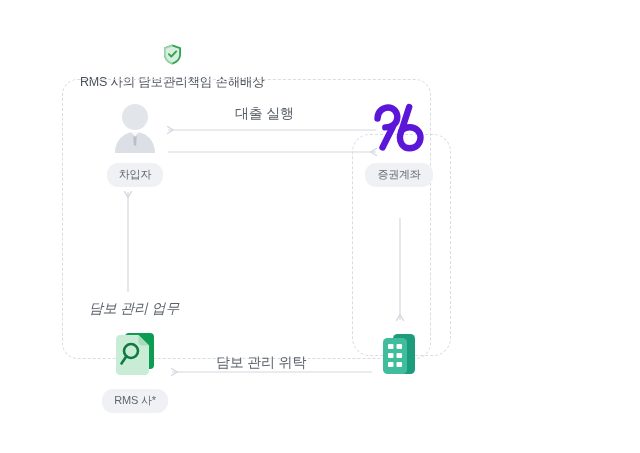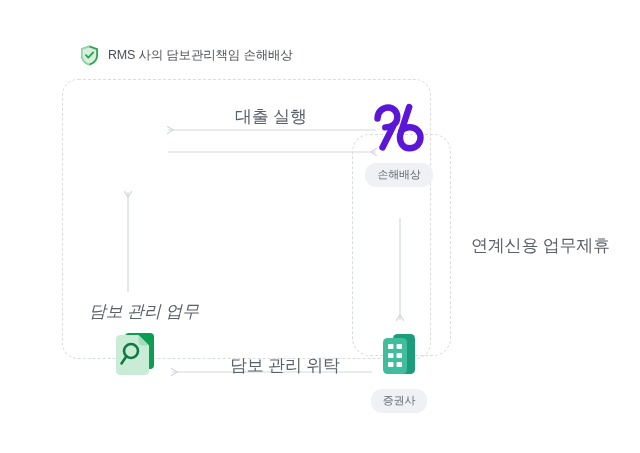--- a/index.html
+++ b/index.html
@@ -21,20 +21,21 @@
 
   
   .title-row {
     position: absolute;
     left: 80px;
     top: 44px;
     display: flex;
     align-items: center;
     gap: 9px;
     height: 22px;
+    flex-direction: column;
   }
   .shield-icon {
     width: 19px;
     height: 21px;
     flex: 0 0 auto;
     display: block;
   }
   .title-text {
     font-size: 12.5px;
     color: #4a4f57;
@@ -89,97 +90,108 @@
   }
 
   #node-borrower { left: 80px; top: 100px; }
   #node-eightpercent { left: 344px; top: 100px; }
   #node-rms { left: 80px; top: 326px; }
   #node-securities { left: 344px; top: 326px; }
 
   
   .conn-label {
     position: absolute;
-    font-size: 17px;
+    font-size: 14px;
     color: #5b6068;
     letter-spacing: -0.2px;
     white-space: nowrap;
   }
   .conn-svg {
     position: absolute;
     overflow: visible;
   }
 
   #lbl-loan        { left: 235px; top: 105px; }
   #lbl-repay       { left: 217px; top: 162px; }
   #lbl-collateral  { left: 345px; top: 190px; }
   #lbl-partnership { left: 471px; top: 234px; }
   #lbl-manage      { left: 89px;  top: 300px; font-style: italic; }
-  #lbl-entrust     { left: 230px; top: 354px; }
+  #lbl-entrust     { left: 216px; top: 354px; }
 </style>
 </head>
 <body>
 
 <div id="canvas">
 
   <div class="title-row">
     <svg class="shield-icon" viewBox="0 0 19 21">
       <path d="M9.5 0.6 L18 3.4 V10.2 C18 15.3 14.4 19.1 9.5 20.4 C4.6 19.1 1 15.3 1 10.2 V3.4 Z" fill="#2fa34f"></path>
       <path d="M9.5 0.6 L1 3.4 V10.2 C1 15.3 4.6 19.1 9.5 20.4 Z" fill="#9bd6ab"></path>
       <path d="M9.5 2.6 L16.2 4.8 V10.3 C16.2 14.4 13.4 17.5 9.5 18.6 C5.6 17.5 2.8 14.4 2.8 10.3 V4.8 Z" fill="#d8efdf"></path>
       <path d="M5.9 10.2 L8.3 12.6 L13.2 7.4" fill="none" stroke="#2fa34f" stroke-width="1.9" stroke-linecap="round" stroke-linejoin="round"></path>
     </svg>
     <span class="title-text">RMS 사의 담보관리책임 손해배상</span>
   </div>
 
   <div class="dashed-box" id="box-outer"></div>
   <div class="dashed-box" id="box-inner"></div>
 
+  <div class="node" id="node-borrower">
+    <div class="node-art">
+      <svg width="54" height="54" viewBox="0 0 54 54">
+        <circle cx="27" cy="16" r="13" fill="#e2e5ea"></circle>
+        <path d="M7 52 C7 39.5 15.9 31 27 31 C38.1 31 47 39.5 47 52 Z" fill="#dcdfe5"></path>
+        <path d="M23.3 31.4 L27 35.2 L30.7 31.4 L29.6 30.4 L24.4 30.4 Z" fill="#ffffff" opacity="0.85"></path>
+        <path d="M25.4 34.6 L27 36.3 L28.6 34.6 L28.2 44.5 L25.8 44.5 Z" fill="#b9bec7"></path>
+      </svg>
+    </div>
+    <span class="node-label">차입자</span>
+  </div>
 
   <div class="node" id="node-eightpercent">
     <div class="node-art">
       <svg width="52" height="50" viewBox="0 0 52 50">
         <g fill="none" stroke="#5b16d8" stroke-width="6.4" stroke-linecap="round" stroke-linejoin="round">
           <path d="M4.5 15.5 C4.5 8.2 10.2 4.5 15.3 4.5 C20.4 4.5 24.3 8.6 24.3 14.3 C24.3 20.7 18.6 24.4 12.3 24.4"></path>
           <path d="M20.0 23.5 L9.5 44.5"></path>
           <path d="M36.2 4.0 L27.3 31.5 C25.7 39.0 29.8 45.3 36.6 45.3 C43.0 45.3 47.5 40.6 47.5 34.6 C47.5 28.4 42.6 24.3 36.9 24.3 C33.0 24.3 30.0 25.7 28.2 28.2"></path>
         </g>
       </svg>
     </div>
-    <span class="node-label">손해배상</span>
+    <span class="node-label">증권계좌</span>
   </div>
 
   <div class="node" id="node-rms">
     <div class="node-art">
       <svg width="48" height="48" viewBox="0 0 48 48">
         <rect x="14" y="3" width="29" height="36" rx="4" fill="#0e9c52"></rect>
         <path d="M5 9 C5 6.8 6.8 5 9 5 H27.5 L38 15.5 V41 C38 43.2 36.2 45 34 45 H9 C6.8 45 5 43.2 5 41 Z" fill="#c8ecd5"></path>
         <path d="M27.5 5 L38 15.5 H31.5 C29.3 15.5 27.5 13.7 27.5 11.5 Z" fill="#a5ddba"></path>
         <circle cx="20" cy="21" r="7" fill="none" stroke="#0e7a42" stroke-width="2.6"></circle>
         <path d="M15.4 26.3 L10.5 33.5" fill="none" stroke="#0e7a42" stroke-width="2.6" stroke-linecap="round"></path>
       </svg>
     </div>
+    <span class="node-label">RMS 사*</span>
   </div>
 
   <div class="node" id="node-securities">
     <div class="node-art">
       <svg width="44" height="48" viewBox="0 0 44 48">
         <rect x="16" y="4" width="22" height="40" rx="4.5" fill="#1d9c7c"></rect>
         <rect x="6" y="8" width="24" height="36" rx="4.5" fill="#3fbd9c"></rect>
         <g fill="#ffffff">
           <rect x="11" y="14" width="5.5" height="5" rx="1"></rect>
           <rect x="19.5" y="14" width="5.5" height="5" rx="1"></rect>
           <rect x="11" y="23" width="5.5" height="5" rx="1"></rect>
           <rect x="19.5" y="23" width="5.5" height="5" rx="1"></rect>
           <rect x="11" y="32" width="5.5" height="5" rx="1"></rect>
           <rect x="19.5" y="32" width="5.5" height="5" rx="1"></rect>
         </g>
       </svg>
     </div>
-    <span class="node-label">증권사</span>
   </div>
 
   <svg class="conn-svg" style="left:0; top:0;" width="640" height="453">
     <defs>
       <marker id="ah-left" markerWidth="9" markerHeight="9" refX="7.5" refY="4.5" orient="auto-start-reverse" markerUnits="userSpaceOnUse">
         <path d="M8 1 L2.2 4.5 L8 8" fill="none" stroke="#d4d8df" stroke-width="1.3" stroke-linecap="round" stroke-linejoin="round"></path>
       </marker>
     </defs>
 
     <g>
@@ -197,17 +209,16 @@
     <g>
       <line x1="128" y1="292" x2="128" y2="192" stroke="#d4d8df" stroke-width="1.2" marker-end="url(#ah-left)"></line>
     </g>
 
     <g>
       <line x1="372" y1="372" x2="172" y2="372" stroke="#d4d8df" stroke-width="1.2" marker-end="url(#ah-left)"></line>
     </g>
   </svg>
 
   <span class="conn-label" id="lbl-loan">대출 실행</span>
-  <span class="conn-label" id="lbl-partnership">연계신용 업무제휴</span>
   <span class="conn-label" id="lbl-manage">담보 관리 업무</span>
   <span class="conn-label" id="lbl-entrust">담보 관리 위탁</span>
 
 </div>
 
 </body></html>

